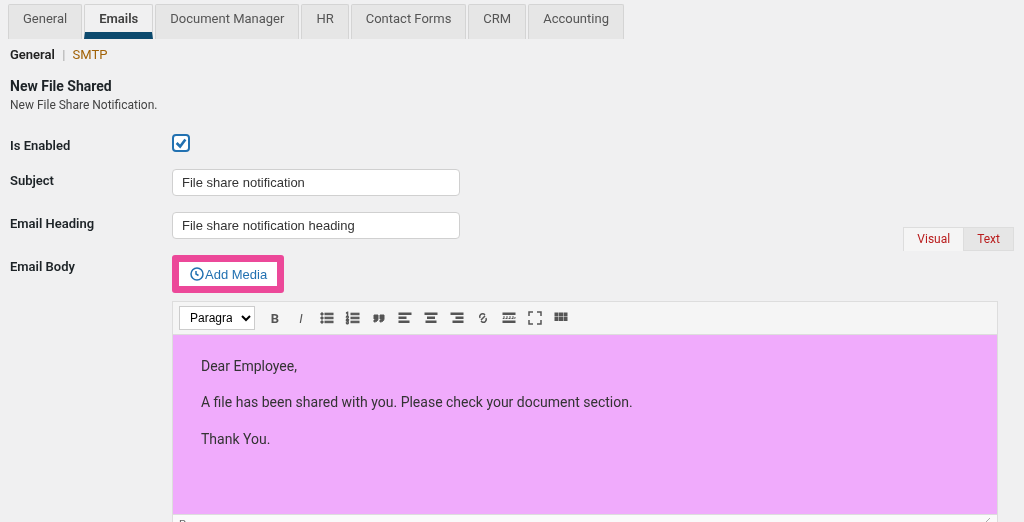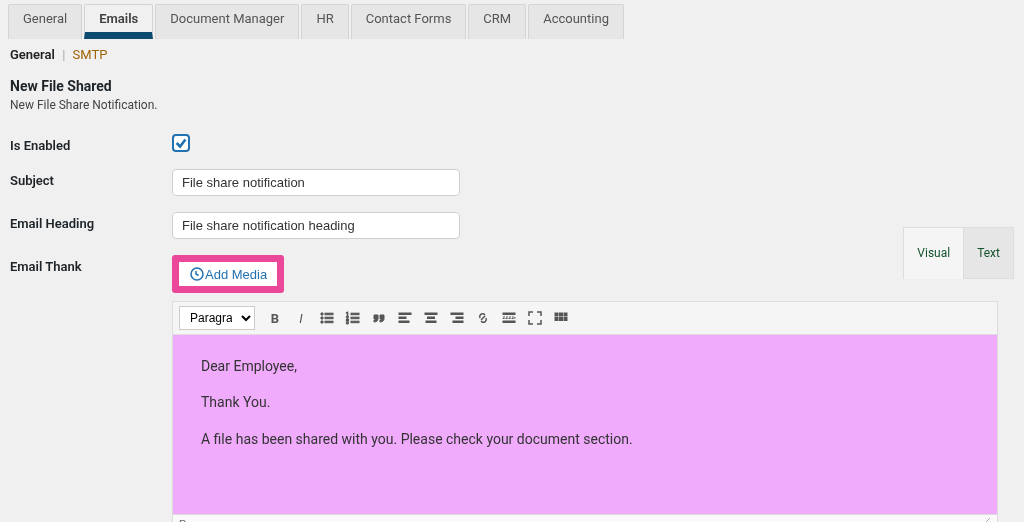--- a/index.html
+++ b/index.html
@@ -127,23 +127,23 @@
       margin-top: 0;
       position: relative;
     }
     .editor-tabs {
       position: absolute;
       right: 0;
       top: -28px;
       display: flex;
     }
     .editor-tab {
-      padding: 18px 13px;
+      padding: 4px 13px;
       font-size: 12px;
-      color: #14532d;
+      color: #b91c1c;
       background: #e6e6e6;
       border: 1px solid #ddd;
       cursor: pointer;
     }
     .editor-tab.active {
       background: #f5f5f5;
       border-bottom: none;
     }
     .editor-tab:last-child {
       border-left: none;
@@ -248,21 +248,21 @@
 </div>
 
 <div class="form-row">
   <div class="form-label">Email Heading</div>
   <div class="form-control">
     <input type="text" class="text-input" value="File share notification heading" style="">
   </div>
 </div>
 
 <div class="form-row editor-row">
-  <div class="form-label">Email Thank</div>
+  <div class="form-label">Email Body</div>
   <div class="form-control editor-container">
     <button class="add-media-btn">
       <svg viewBox="0 0 16 16">
           <circle cx="8" cy="8" r="6" fill="none" stroke-width="1.5"></circle>
           <path d="M7 5v3l2.5 1.5" stroke-width="1.5" fill="none"></path>
         </svg>
       <span>Add Media</span>
     </button>
 
     <div class="editor-tabs">
@@ -350,22 +350,22 @@
             <rect x="11" y="3" width="3" height="3"></rect>
             <rect x="2" y="7.5" width="3" height="3"></rect>
             <rect x="6.5" y="7.5" width="3" height="3"></rect>
             <rect x="11" y="7.5" width="3" height="3"></rect>
           </svg>
       </span>
     </div>
 
     <div class="editor-body">
       <p>Dear Employee,</p>
+      <p>A file has been shared with you. Please check your document section.</p>
       <p>Thank You.</p>
-      <p>A file has been shared with you. Please check your document section.</p>
     </div>
 
     <div class="status-bar">
       <span>P</span>
       <span class="resize-handle">
         <svg viewBox="0 0 12 12">
             <path d="M11 1L1 11M11 5L5 11M11 9L9 11" stroke="#aaa" stroke-width="1"></path>
           </svg>
       </span>
     </div>

